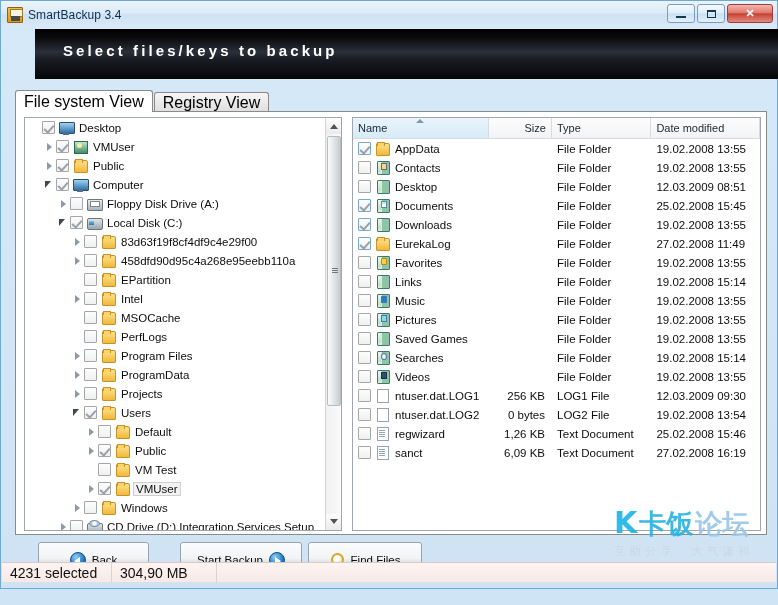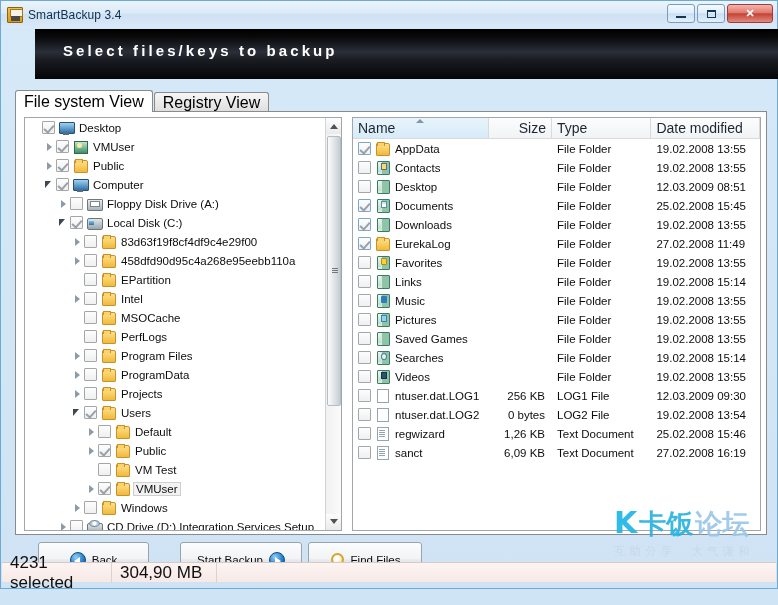--- a/index.html
+++ b/index.html
@@ -215,21 +215,21 @@
   }
 
   
   .listpane {
     position: absolute; left: 336px; top: 5px; width: 409px; height: 414px;
     background: #fff; border: 1px solid #9fa6ad;
     overflow: hidden;
   }
   .lheader { display: flex; height: 21px; border-bottom: 1px solid #d8dade; }
   .lh {
-    font-size: 14px; color: #1b2733; display: flex; align-items: center;
+    font-size: 11px; color: #1b2733; display: flex; align-items: center;
     padding: 0 5px; border-right: 1px solid #d8dade;
     background: linear-gradient(to bottom,#fdfdfd,#f1f3f5);
     position: relative;
   }
   .lh.sorted { background: linear-gradient(to bottom,#e9f4fb,#d6ebf8); }
   .lh.sorted::after {
     content:''; position:absolute; left:50%; margin-left:-4px; top:1px;
     border-left:4px solid transparent; border-right:4px solid transparent;
     border-bottom:4px solid #7f97a8;
   }
@@ -313,21 +313,21 @@
   .find-ico::after {
     content:''; position:absolute; right:1px; bottom:1px; width:6px; height:2px;
     background:#b88a1e; transform: rotate(45deg);
   }
 
   
   .statusbar {
     position: absolute; left: 1px; bottom: 6px; width: 774px; height: 20px;
     background: linear-gradient(to bottom,#fdf4f2,#f6e9e6);
     border-top: 1px solid #d8c9c6;
-    display: flex; align-items: center; font-size: 17px; color: #101010;
+    display: flex; align-items: center; font-size: 14px; color: #101010;
   }
   .spanel { height: 20px; display: flex; align-items: center; padding-left: 8px;
             border-right: 1px solid #ddd2cf; }
   .spanel.a { width: 110px; }
   .spanel.b { width: 105px; }
   .spanel.c { flex: 1; border-right: none; }
 
   
   .watermark {
     position: absolute; right: 8px; bottom: 24px; width: 155px; height: 56px;

